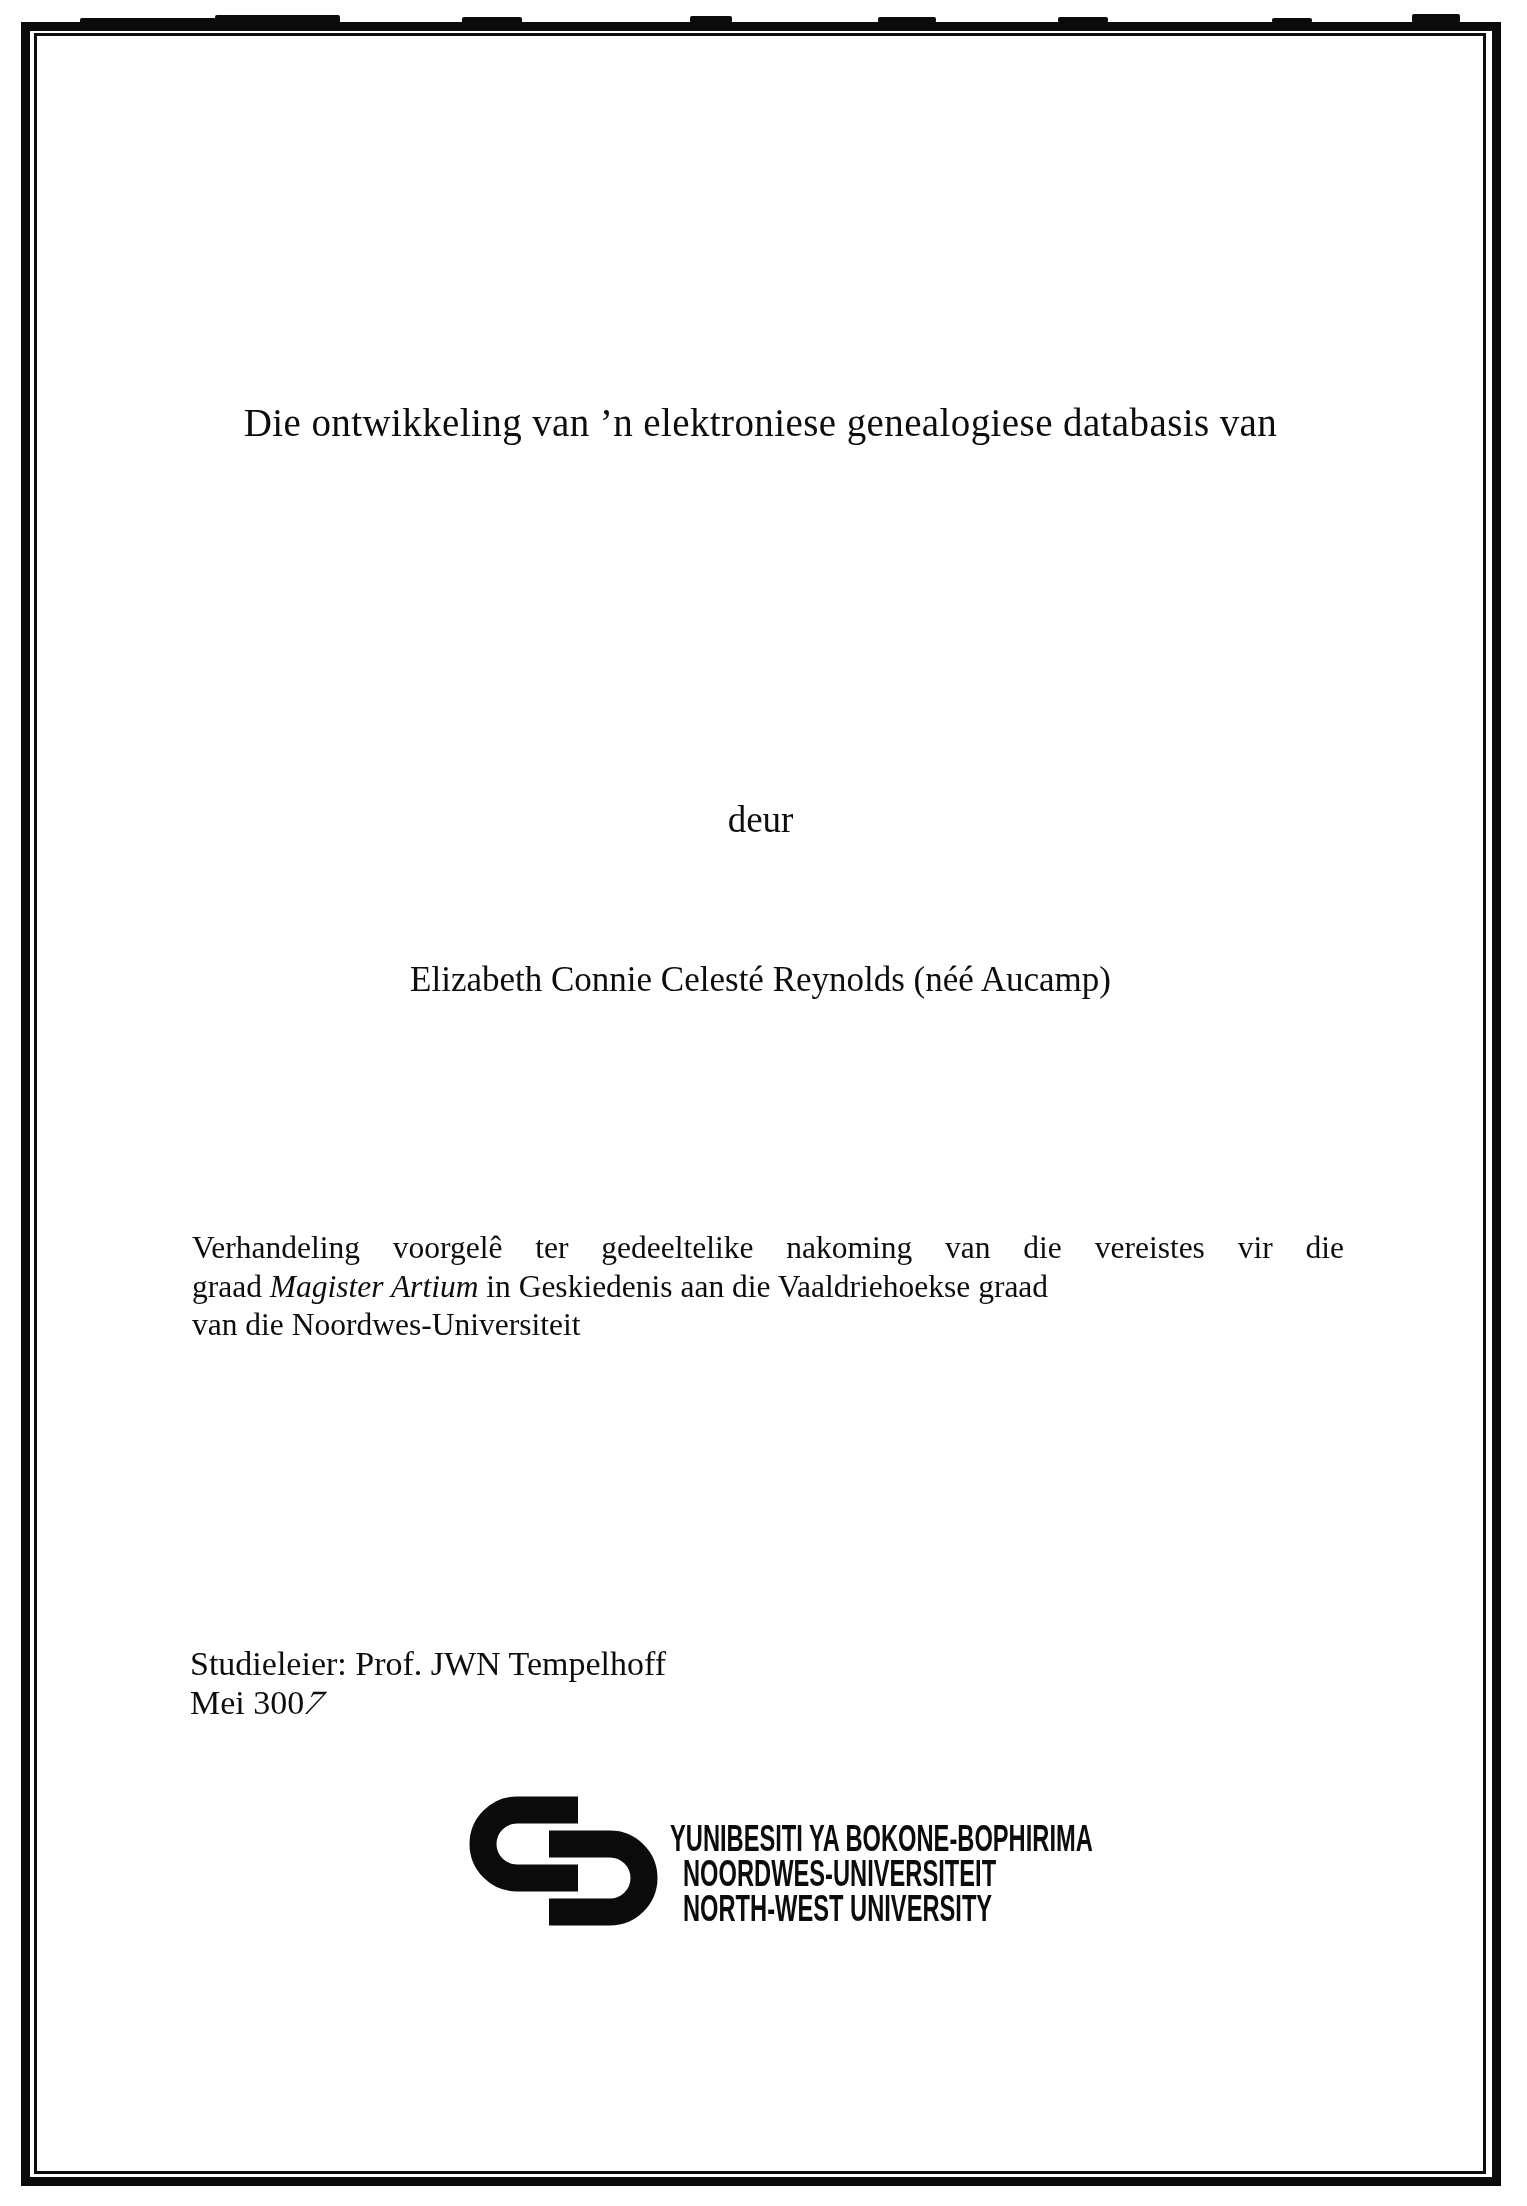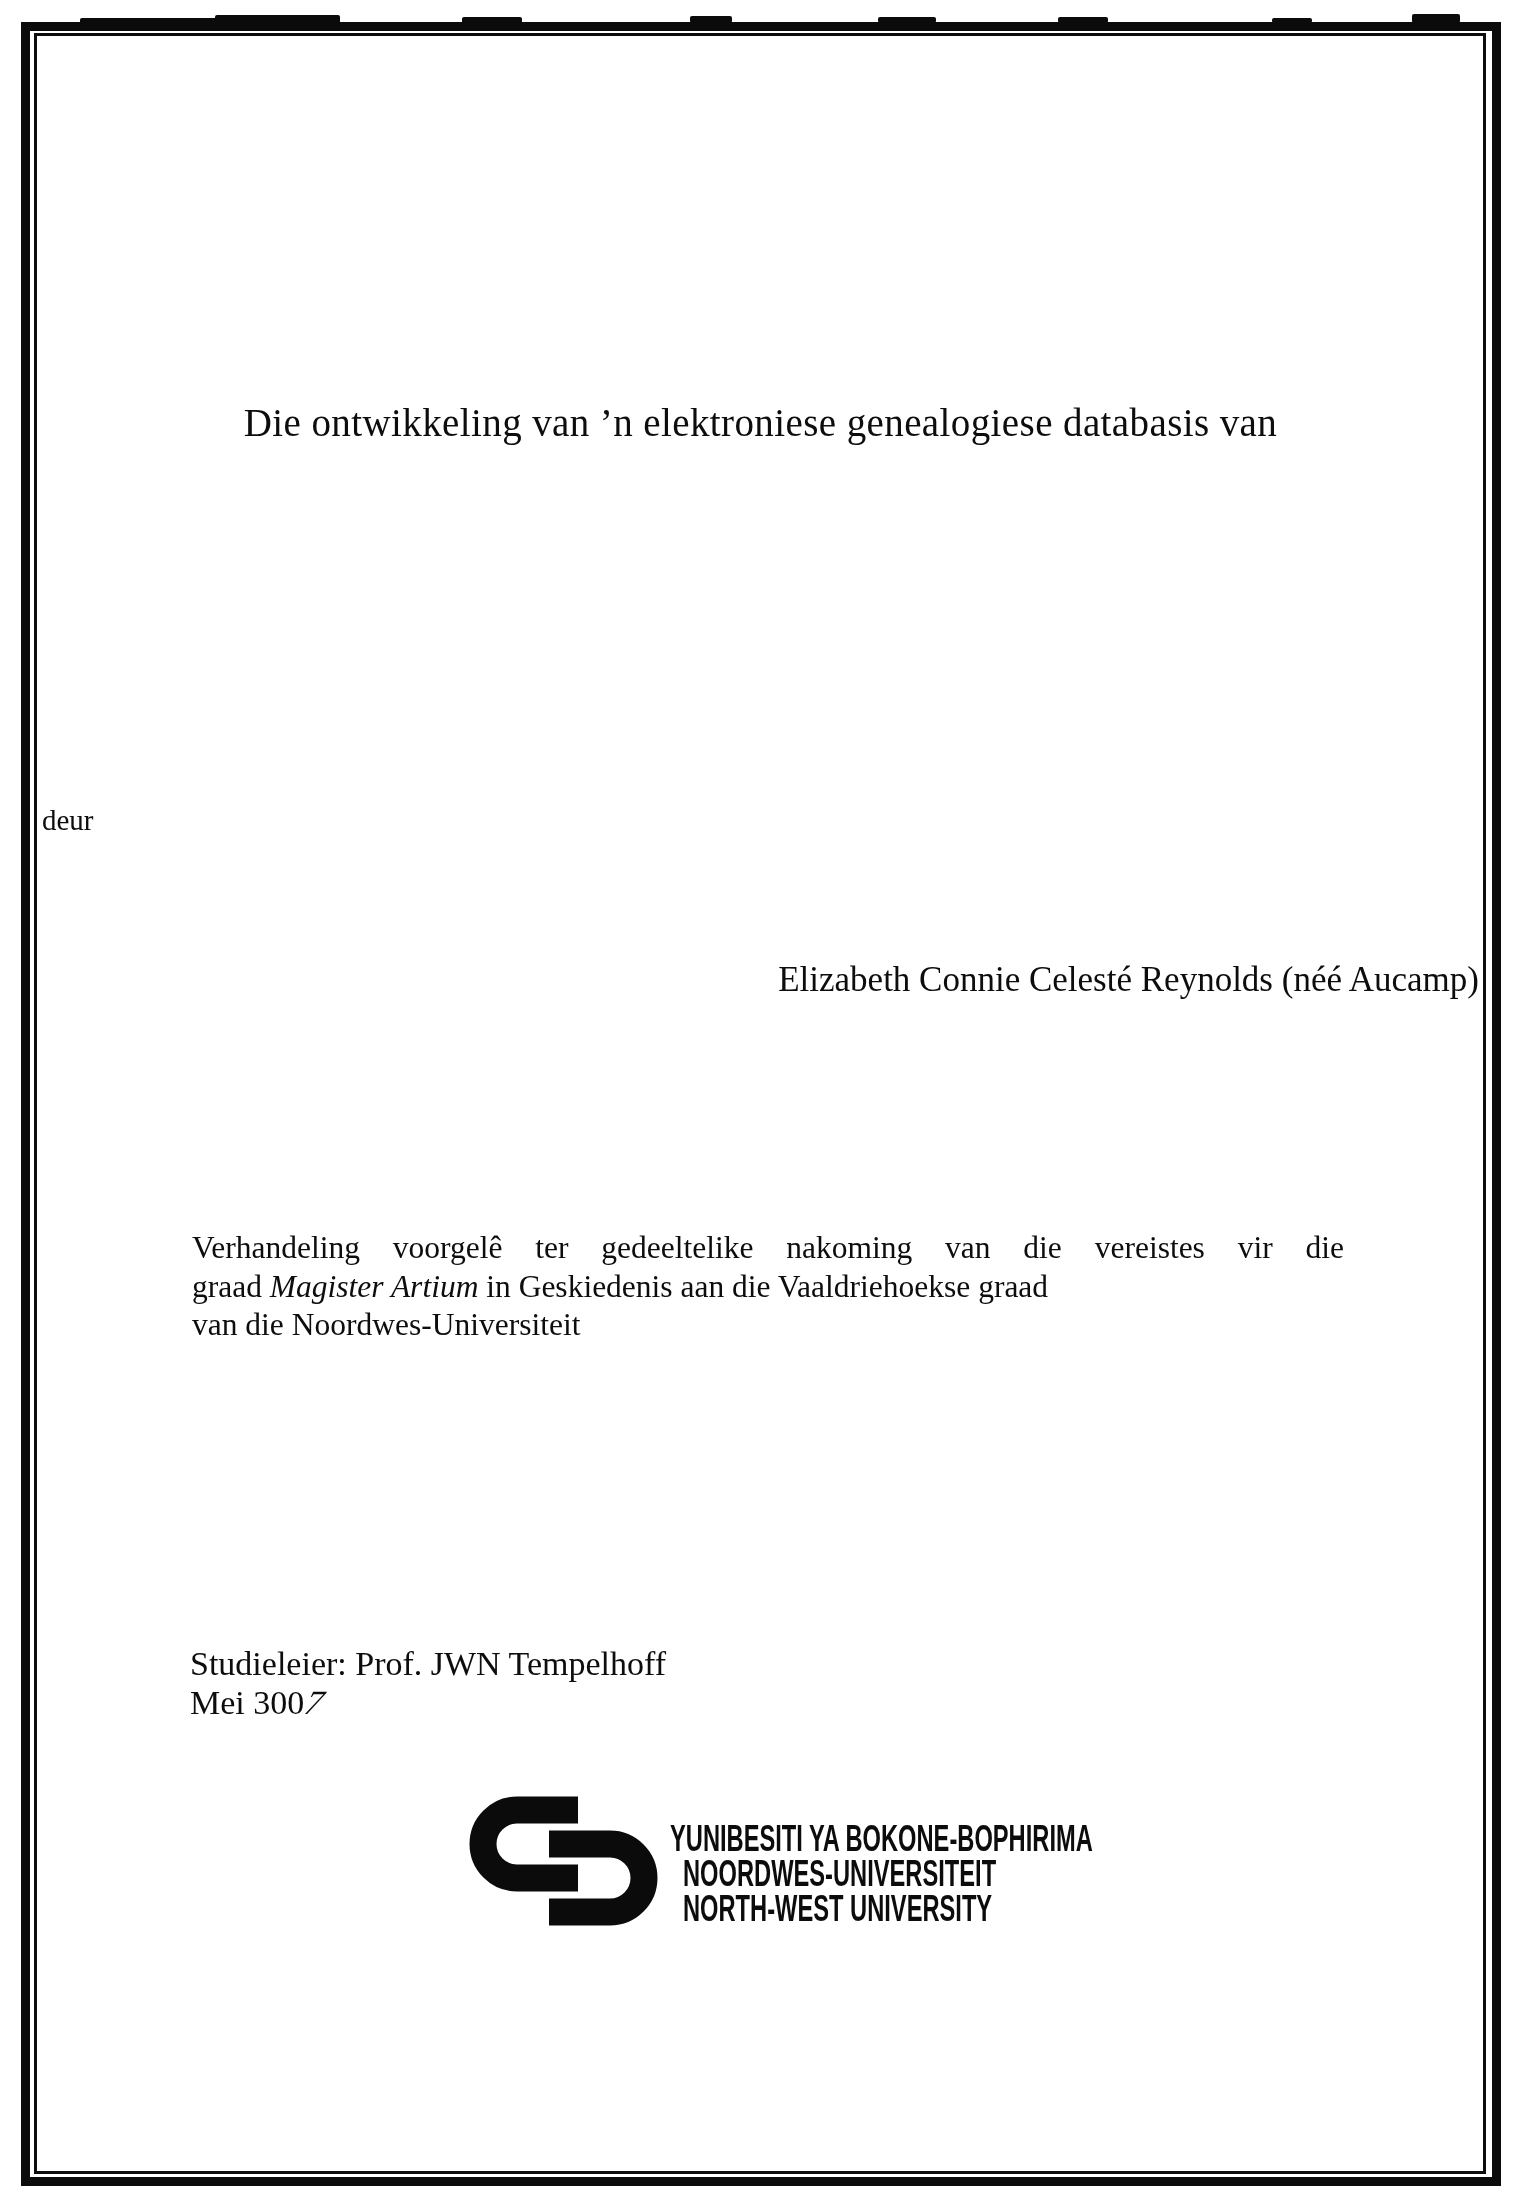--- a/index.html
+++ b/index.html
@@ -37,25 +37,25 @@
   .a9 { left:21px;  top:2130px; width:9px; height:46px; }
 
   .title {
     position:absolute; left:42px; right:48px; top:381px;
     text-align:center;
     font-size:39px; line-height:83px;
     letter-spacing:0.4px;
   }
   .byline {
     position:absolute; left:42px; right:48px; top:800px;
-    text-align:left; font-size:29px; line-height:40px;
+    text-align:center; font-size:37px; line-height:40px;
   }
   .author {
     position:absolute; left:42px; right:48px; top:958px;
-    text-align:right; font-size:35px; line-height:44px;
+    text-align:center; font-size:35px; line-height:44px;
   }
   .statement {
     position:absolute; left:192px; width:1152px; top:1229px;
     font-size:31.5px; line-height:38.5px;
   }
   .statement .just {
     text-align:justify;
     text-align-last:justify;
   }
   .supervisor {

